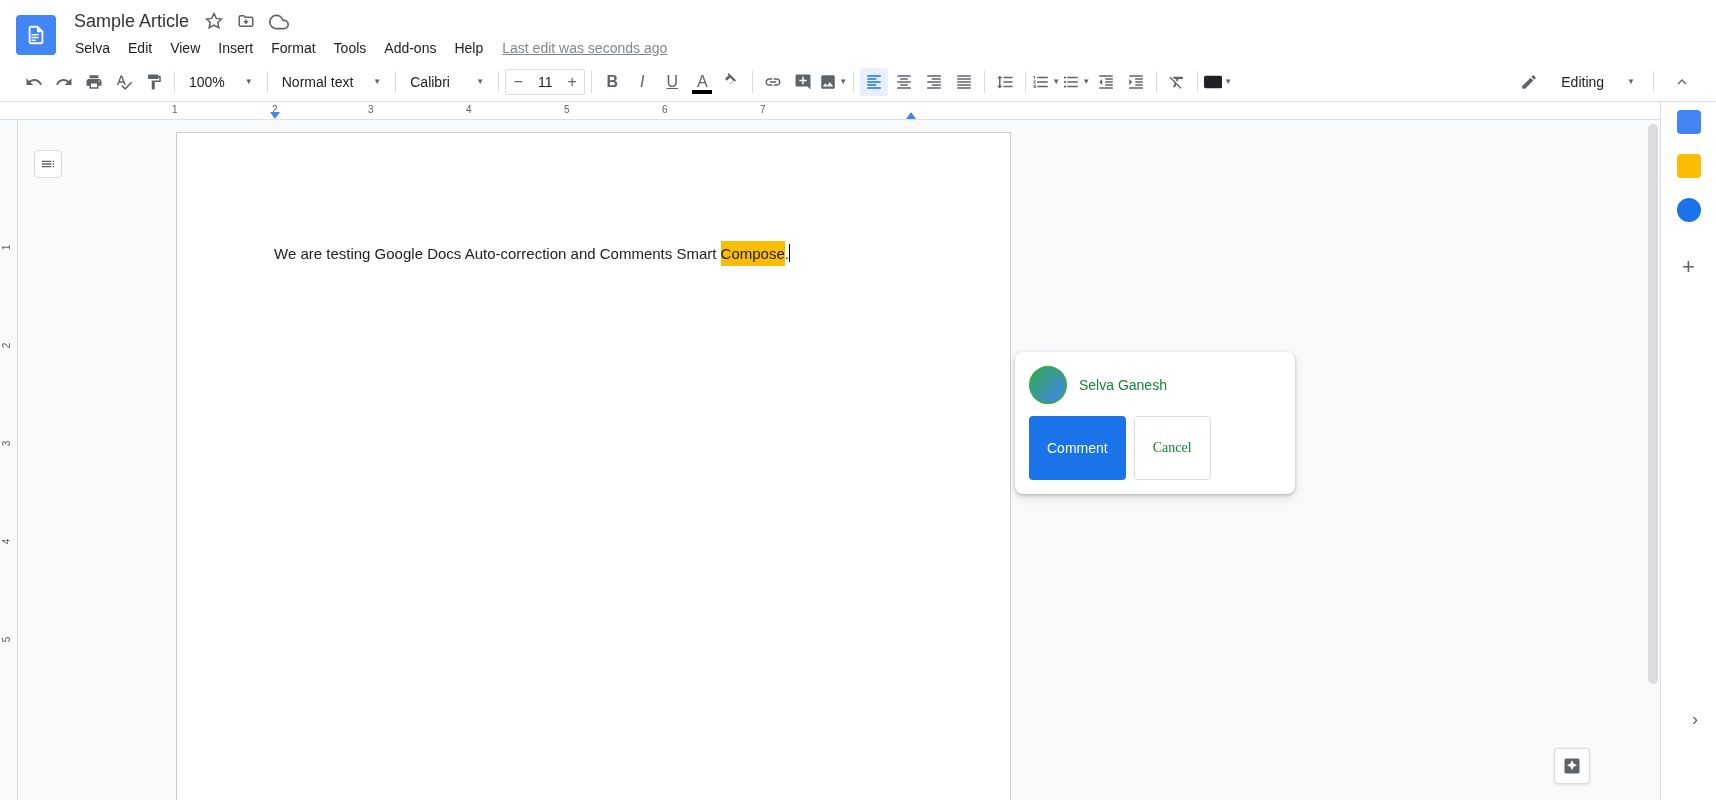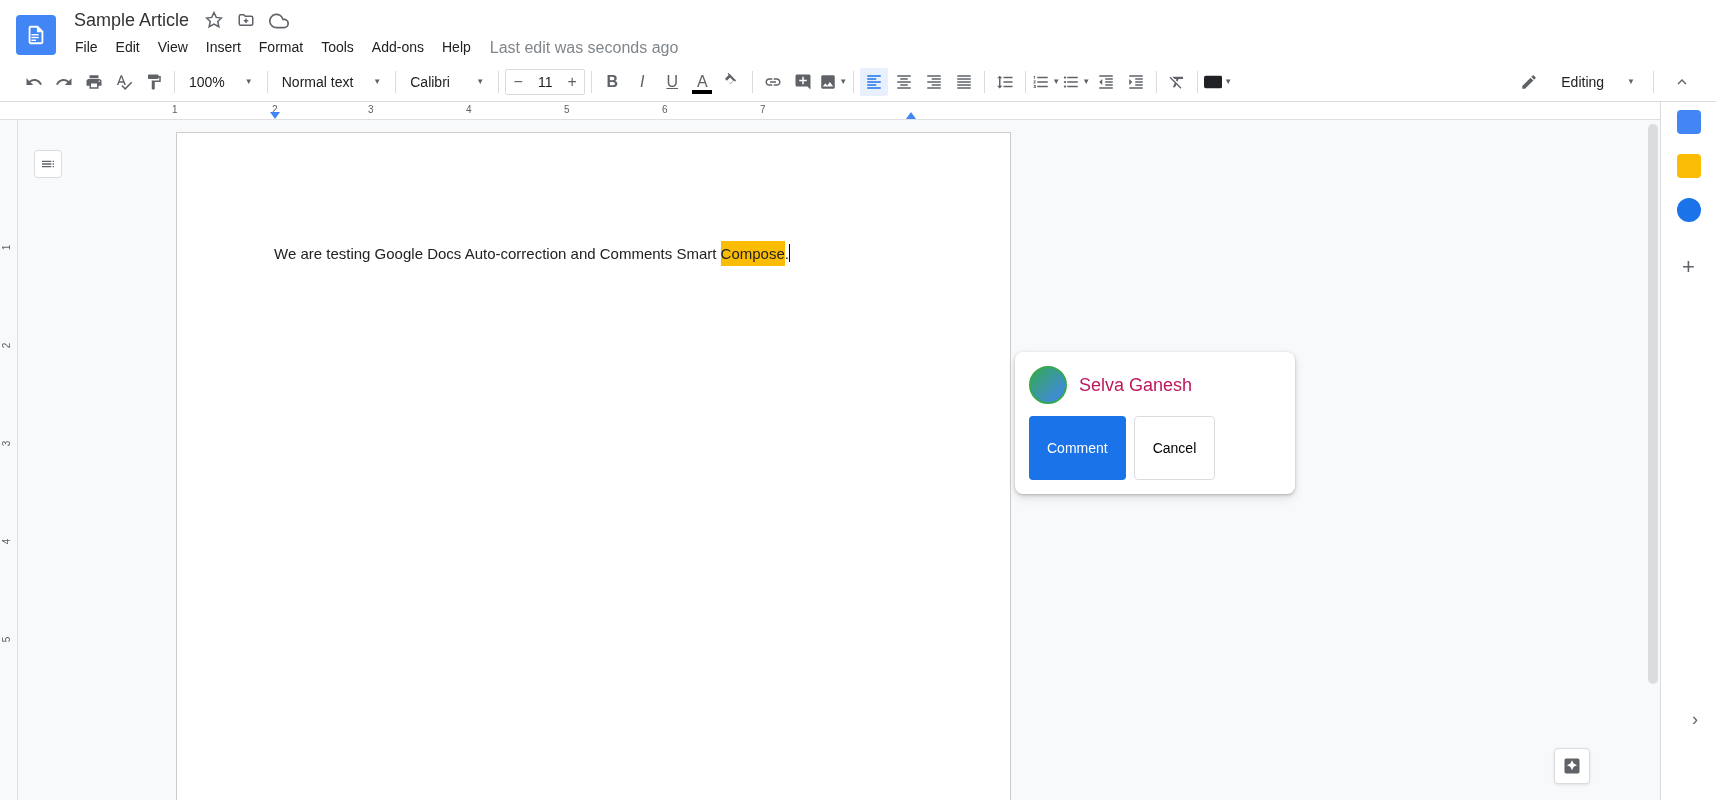--- a/index.html
+++ b/index.html
@@ -9,21 +9,21 @@
 .header { display: flex; align-items: center; padding: 8px 16px 0; height: 62px; border-bottom: 1px solid #fff; }
 .docs-logo { width: 40px; height: 40px; background: #4285f4; border-radius: 4px; display: flex; align-items: center; justify-content: center; margin-right: 12px; }
 .docs-logo svg { width: 22px; height: 28px; fill: #fff; }
 .title-area { flex: 1; }
 .title-row { display: flex; align-items: center; gap: 10px; }
 .doc-title { font-size: 18px; color: #333; padding: 2px 6px; }
 .title-icons { display: flex; gap: 14px; color: #5f6368; }
 .title-icons span { cursor: pointer; }
 .menu-row { display: flex; gap: 4px; margin-top: 2px; }
 .menu-item { font-size: 14px; color: #202124; padding: 4px 7px; border-radius: 4px; cursor: pointer; }
-.last-edit { font-size: 16px; color: #80868b; padding: 4px 8px; cursor: pointer; }
+.last-edit { font-size: 14px; color: #80868b; text-decoration: underline; padding: 4px 8px; cursor: pointer; }
 .header-right { display: flex; align-items: center; gap: 16px; }
 .comments-icon { color: #5f6368; cursor: pointer; padding: 6px; }
 .share-btn { background: #1a73e8; color: #fff; border: none; border-radius: 4px; padding: 9px 20px; font-size: 14px; font-weight: 500; cursor: pointer; display: flex; align-items: center; gap: 8px; }
 .avatar { width: 34px; height: 34px; border-radius: 50%; background: linear-gradient(135deg, #8b5a3c, #c08050); cursor: pointer; }
 
 
 .toolbar { display: flex; align-items: center; padding: 4px 20px; height: 40px; border-bottom: 1px solid #dadce0; gap: 2px; }
 .tb-btn { width: 28px; height: 28px; display: flex; align-items: center; justify-content: center; color: #5f6368; cursor: pointer; border-radius: 2px; }
 .tb-btn.active { background: #e8f0fe; color: #1a73e8; }
 .tb-sep { width: 1px; height: 22px; background: #dadce0; margin: 0 4px; }
@@ -67,27 +67,27 @@
 .highlighted { background: #fbbc04; padding: 4px 0; }
 .cursor-line { display: inline-block; width: 1px; height: 18px; background: #000; vertical-align: middle; position: relative; top: -2px; }
 
 
 .outline-btn { position: absolute; top: 48px; left: 34px; width: 28px; height: 28px; border: 1px solid #dadce0; border-radius: 4px; display: flex; align-items: center; justify-content: center; color: #5f6368; cursor: pointer; background: #fff; }
 
 
 .comment-popup { position: absolute; left: 1015px; top: 250px; width: 280px; background: #fff; border-radius: 8px; box-shadow: 0 1px 3px rgba(60,64,67,0.3), 0 4px 8px rgba(60,64,67,0.15); padding: 14px; }
 .comment-header { display: flex; align-items: center; gap: 12px; margin-bottom: 12px; }
 .comment-avatar { width: 38px; height: 38px; border-radius: 50%; background: linear-gradient(135deg, #34a853, #4285f4); border: 2px solid #34a853; }
-.comment-author { font-size: 18px; color: #be185d; font-weight: 400; }
+.comment-author { font-size: 14px; color: #15803d; font-weight: 400; }
 .comment-input { width: 100%; border: 2px solid #1a73e8; border-radius: 4px; padding: 9px 10px; font-size: 14px; margin-bottom: 10px; }
 .typed-text { color: #202124; }
 .suggestion-text { color: #80868b; }
 .comment-actions { display: flex; gap: 8px; }
 .btn-comment { background: #1a73e8; color: #fff; border: none; border-radius: 4px; padding: 24px 18px; font-size: 14px; font-weight: 500; cursor: pointer; }
-.btn-cancel { background: #fff; color: #000000; border: 1px solid #dadce0; border-radius: 4px; padding: 16px 18px; font-size: 14px; font-weight: 500; cursor: pointer; }
+.btn-cancel { background: #fff; color: #15803d; border: 1px solid #dadce0; border-radius: 4px; padding: 16px 18px; font-size: 14px; font-weight: 500; cursor: pointer; font-family: Liberation Serif, serif; }
 
 
 .scrollbar-thumb { position: absolute; right: 2px; top: 22px; width: 10px; height: 560px; background: #dadce0; border-radius: 5px; }
 
 
 .explore-btn { position: absolute; bottom: 16px; right: 70px; width: 36px; height: 36px; background: #fff; border: 1px solid #dadce0; border-radius: 4px; display: flex; align-items: center; justify-content: center; color: #5f6368; cursor: pointer; box-shadow: 0 1px 3px rgba(0,0,0,0.1); }
 
 svg { display: block; }
 </style>
 </head>
@@ -118,21 +118,21 @@
             </svg>
           </span>
         <span>
             <svg width="20" height="20" viewBox="0 0 24 24" fill="none" stroke="#5f6368" stroke-width="2">
               <path d="M18 10h-1.26A8 8 0 1 0 9 20h9a5 5 0 0 0 0-10z"></path>
             </svg>
           </span>
       </div>
     </div>
     <div class="menu-row">
-      <span class="menu-item">File</span>
+      <span class="menu-item">Selva</span>
       <span class="menu-item">Edit</span>
       <span class="menu-item">View</span>
       <span class="menu-item">Insert</span>
       <span class="menu-item">Format</span>
       <span class="menu-item">Tools</span>
       <span class="menu-item">Add-ons</span>
       <span class="menu-item">Help</span>
       <span class="last-edit">Last edit was seconds ago</span>
     </div>
   </div>

